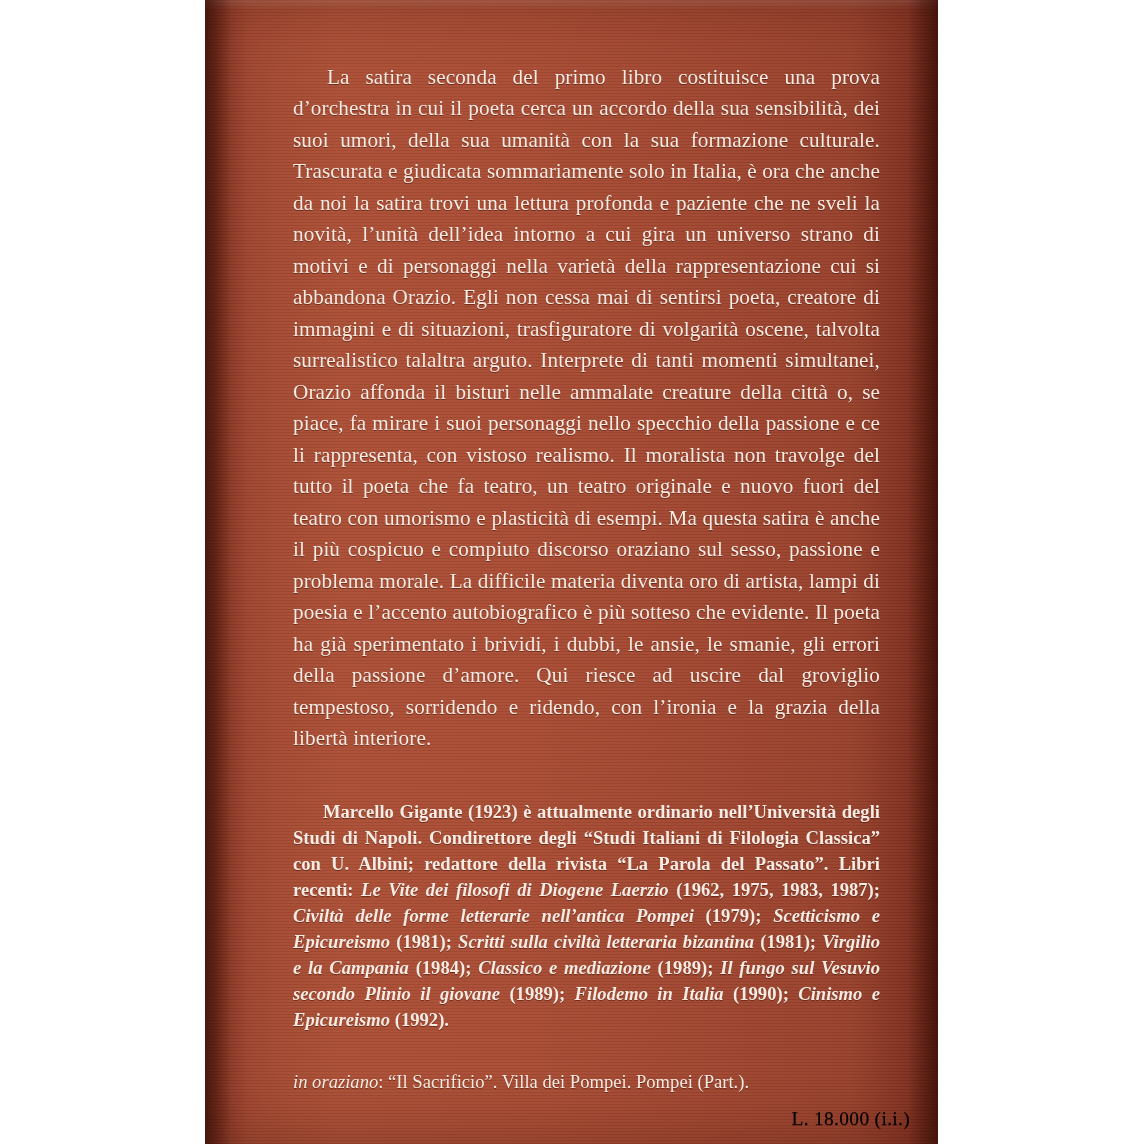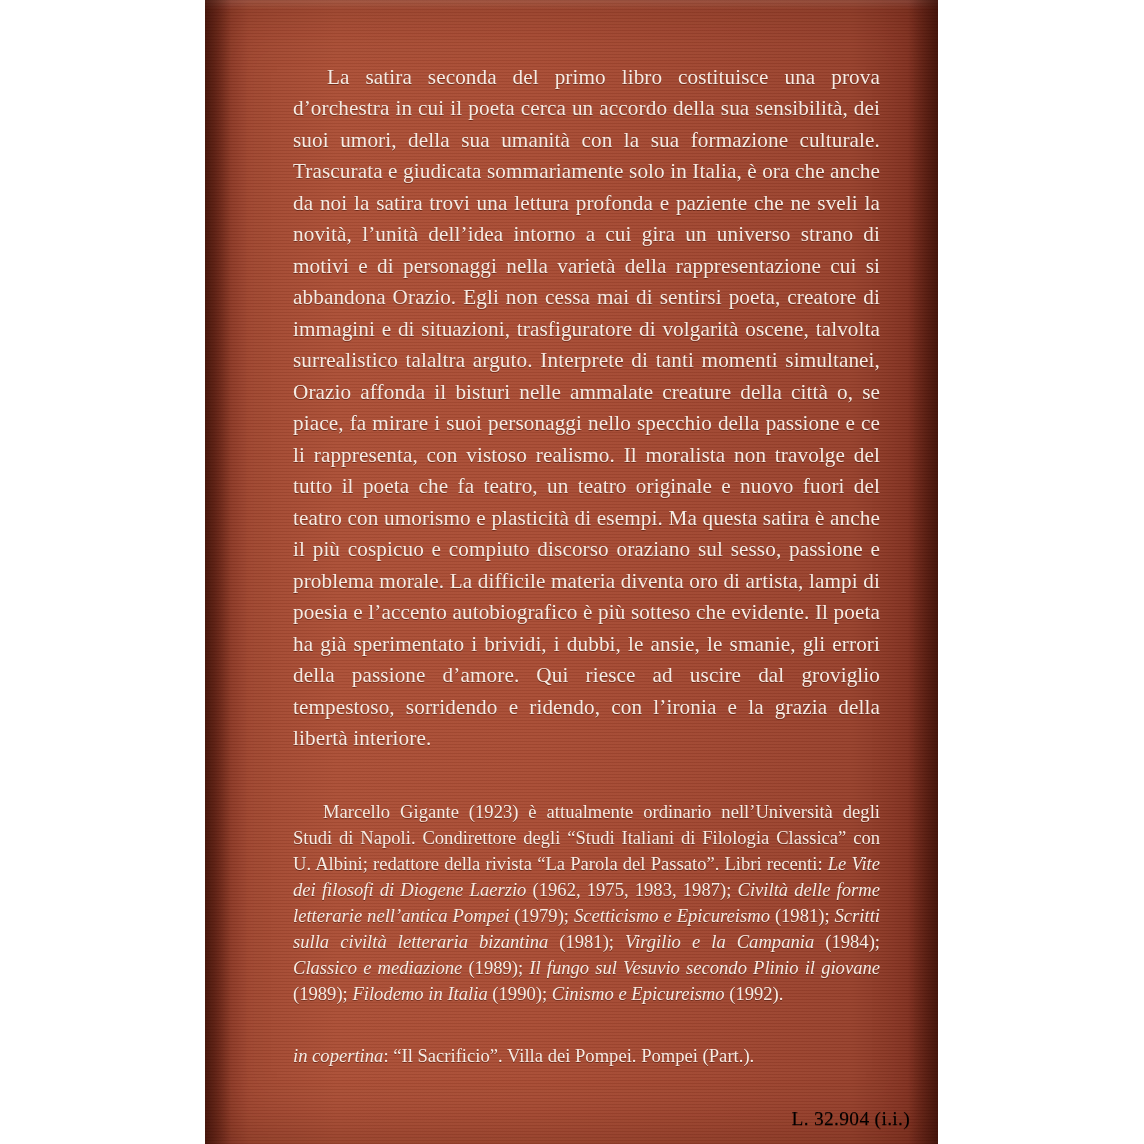--- a/index.html
+++ b/index.html
@@ -63,20 +63,21 @@
     text-shadow: 0 1px 0 rgba(70,18,8,0.55);
   }
   .bio {
     margin-top: 44px;
     font-size: 18.6px;
     line-height: 1.40;
     text-align: justify;
     text-align-last: left;
     text-indent: 30px;
     text-shadow: 0 1px 0 rgba(70,18,8,0.55);
+    font-weight: bold;
   }
   .bio i, .blurb i { font-style: italic; }
   .cover-note {
     margin-top: 36px;
     font-size: 18.6px;
     line-height: 1.4;
     text-indent: 0;
     padding-left: 0;
     text-shadow: 0 1px 0 rgba(70,18,8,0.55);
   }
@@ -119,18 +120,18 @@
     <div class="top-sheen"></div>
     <div class="spine-shadow-left"></div>
     <div class="spine-shadow-right"></div>
 
     <div class="cover-inner">
 
       <p class="blurb">La satira seconda del primo libro costituisce una prova d’orchestra in cui il poeta cerca un accordo della sua sensibilità, dei suoi umori, della sua umanità con la sua formazione culturale. Trascurata e giudicata sommariamente solo in Italia, è ora che anche da noi la satira trovi una lettura profonda e paziente che ne sveli la novità, l’unità dell’idea intorno a cui gira un universo strano di motivi e di personaggi nella varietà della rappresentazione cui si abbandona Orazio. Egli non cessa mai di sentirsi poeta, creatore di immagini e di situazioni, trasfiguratore di volgarità oscene, talvolta surrealistico talaltra arguto. Interprete di tanti momenti simultanei, Orazio affonda il bisturi nelle ammalate creature della città o, se piace, fa mirare i suoi personaggi nello specchio della passione e ce li rappresenta, con vistoso realismo. Il moralista non travolge del tutto il poeta che fa teatro, un teatro originale e nuovo fuori del teatro con umorismo e plasticità di esempi. Ma questa satira è anche il più cospicuo e compiuto discorso oraziano sul sesso, passione e problema morale. La difficile materia diventa oro di artista, lampi di poesia e l’accento autobiografico è più sotteso che evidente. Il poeta ha già sperimentato i brividi, i dubbi, le ansie, le smanie, gli errori della passione d’amore. Qui riesce ad uscire dal groviglio tempestoso, sorridendo e ridendo, con l’ironia e la grazia della libertà interiore.</p>
 
       <p class="bio"><span>Marcello Gigante (1923) è attualmente ordinario nell’Università degli Studi di Napoli. Condirettore degli “Studi Italiani di Filologia Classica” con U. Albini; redattore della rivista “La Parola del Passato”. Libri recenti: </span><i>Le Vite dei filosofi di Diogene Laerzio</i><span> (1962, 1975, 1983, 1987); </span><i>Civiltà delle forme letterarie nell’antica Pompei</i><span> (1979); </span><i>Scetticismo e Epicureismo</i><span> (1981); </span><i>Scritti sulla civiltà letteraria bizantina</i><span> (1981); </span><i>Virgilio e la Campania</i><span> (1984); </span><i>Classico e mediazione</i><span> (1989); </span><i>Il fungo sul Vesuvio secondo Plinio il giovane</i><span> (1989); </span><i>Filodemo in Italia</i><span> (1990); </span><i>Cinismo e Epicureismo</i><span> (1992).</span></p>
 
-      <p class="cover-note"><span class="lead">in copertina</span><span>: “Il Sacrificio”. Villa dei Pompei. Pompei (Part.).</span></p>
+      <p class="cover-note"><span class="lead">in oraziano</span><span>: “Il Sacrificio”. Villa dei Pompei. Pompei (Part.).</span></p>
     </div>
 
-    <div class="price">L. 32.904 (i.i.)</div>
+    <div class="price">L. 18.000 (i.i.)</div>
   </div>
 </div>
 
 </body></html>

